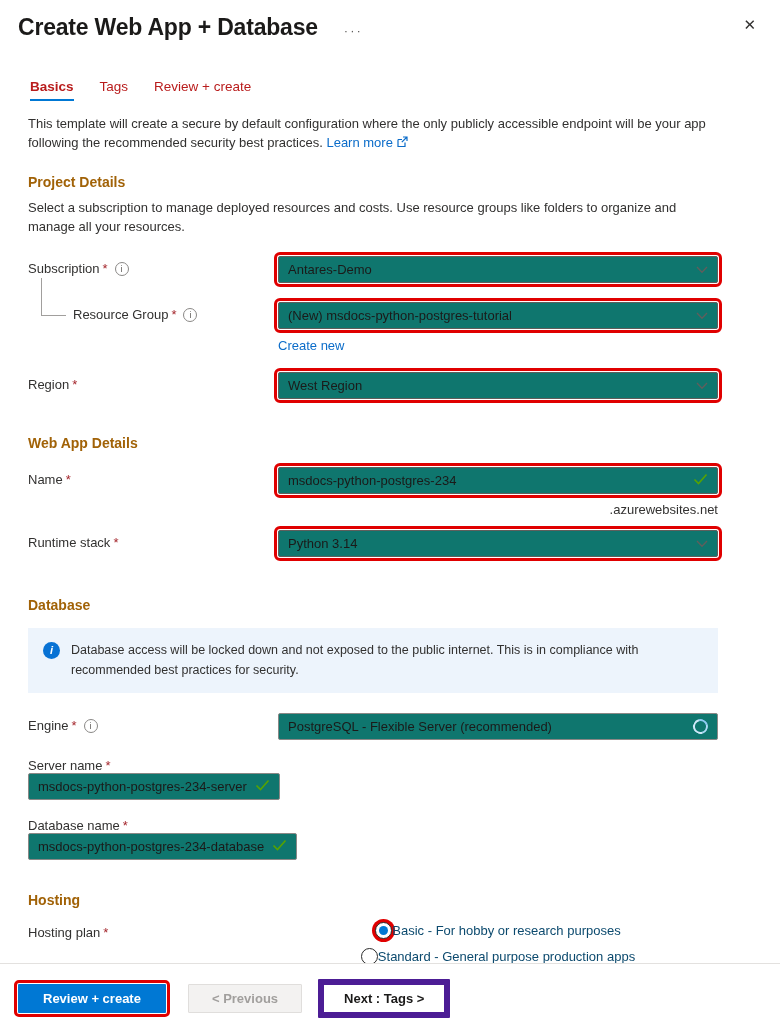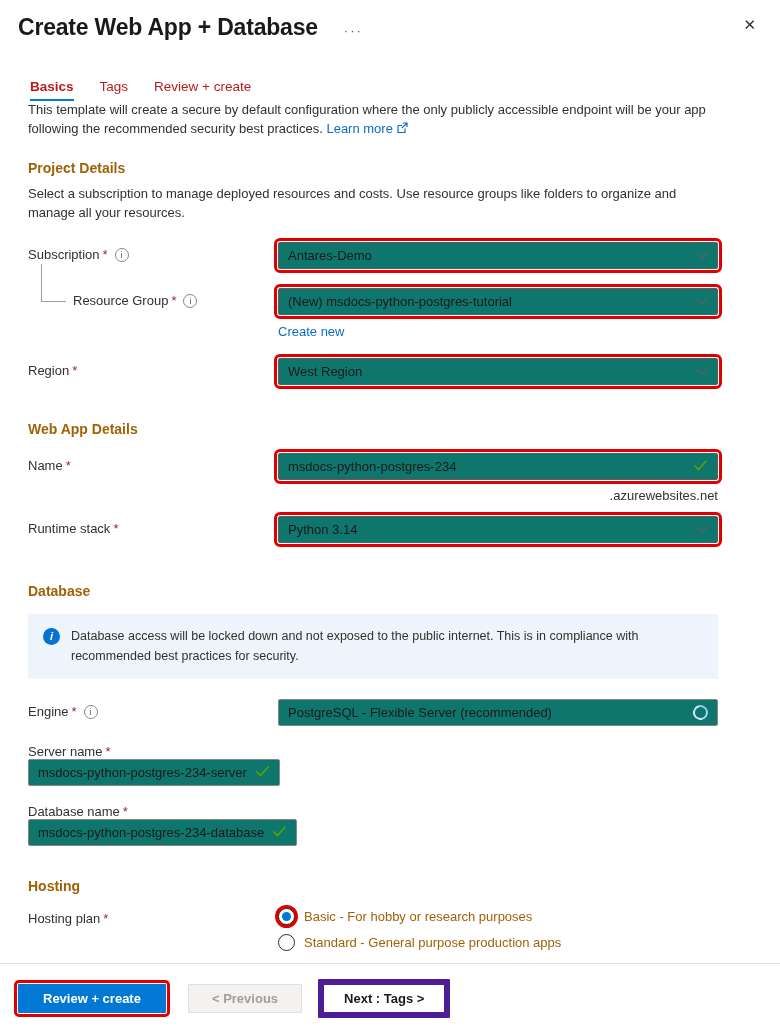--- a/index.html
+++ b/index.html
@@ -12,21 +12,21 @@
   .title { font-size:23px; font-weight:700; color:#1b1a19; letter-spacing:-0.2px; }
   .ellipsis-btn { margin-left:26px; margin-top:9px; color:#605e5c; font-size:13px; letter-spacing:2px; cursor:pointer; }
   .close-btn { margin-left:auto; margin-top:3px; font-size:15px; color:#323130; cursor:pointer; line-height:1; }
 
   
   .tabs { display:flex; gap:26px; margin:38px 0 0 30px; font-size:13.5px; }
   .tab { padding-bottom:5px; color:#b91c1c; cursor:pointer; border-bottom:2.5px solid transparent; }
   .tab.active { font-weight:700; border-bottom-color:#0078d4; }
 
   .content { padding:0 62px 0 28px; }
-  .intro { margin-top:0; font-size:13px; line-height:1.45; color:#323130; }
+  .intro { margin-top:14px; font-size:13px; line-height:1.45; color:#323130; }
   .link { color:#0b6cc9; text-decoration:none; cursor:pointer; }
   .ext-icon { vertical-align:-1px; margin-left:3px; }
 
   .section-heading { font-size:14px; font-weight:700; color:#a16207; }
   .h-project { margin-top:20px; }
   .h-webapp  { margin-top:36px; }
   .h-db      { margin-top:40px; }
   .h-hosting { margin-top:32px; }
   .section-desc { margin-top:9px; font-size:13px; line-height:1.45; }
 
@@ -58,21 +58,21 @@
   .banner { display:flex; gap:11px; margin-top:15px; padding:13px 15px; background:#edf4fc; font-size:12.5px; line-height:1.55; color:#323130; }
   .banner-icon { flex:none; width:17px; height:17px; margin-top:1px; border-radius:50%; background:#0872d4; color:#fff; font-size:11px; font-weight:700; font-style:italic; line-height:17px; text-align:center; }
 
   
   .check-icon { flex:none; margin-left:8px; }
   .chevron-icon { flex:none; margin-left:8px; }
   .spinner-icon { flex:none; width:15px; height:15px; margin-left:8px; border-radius:50%; border:2px solid #cfe8f9; border-top-color:#8ecaf2; border-right-color:#aedaf6; transform:rotate(30deg); }
 
   
   .radio-group { padding-top:2px; }
-  .radio-row { display:flex; align-items:center; gap:9px; margin-bottom:9px; font-size:13px; color:#a16207; cursor:pointer; }
+  .radio-row { display:flex; align-items:center; margin-bottom:9px; font-size:13px; color:#0c4a6e; cursor:pointer;justify-content:center; }
   .radio { width:17px; height:17px; flex:none; border:1.4px solid #2b2b2b; border-radius:50%; background:#fff; display:flex; align-items:center; justify-content:center; }
   .radio.selected::after { content:""; width:9px; height:9px; border-radius:50%; background:#0078d4; }
   .radio.ring { box-shadow:0 0 0 3px #e00000; }
   .row-hosting { margin-top:12px; }
 
   
   .footer { position:absolute; left:0; right:0; bottom:0; height:69px; background:#fff; border-top:1px solid #e3e1df; display:flex; align-items:center; gap:16px; padding:0 14px; }
   .btn { font-family:inherit; font-size:13px; font-weight:700; cursor:pointer; border-radius:1px; }
   .btn-primary { background:#0078d4; color:#fff; border:none; padding:7px 25px; outline:3px solid #e00000; outline-offset:1px; margin-left:4px; margin-right:6px; }
   .btn-disabled { background:#f3f2f1; color:#a19f9d; border:1px solid #e0dedc; padding:6px 23px; cursor:default; }

